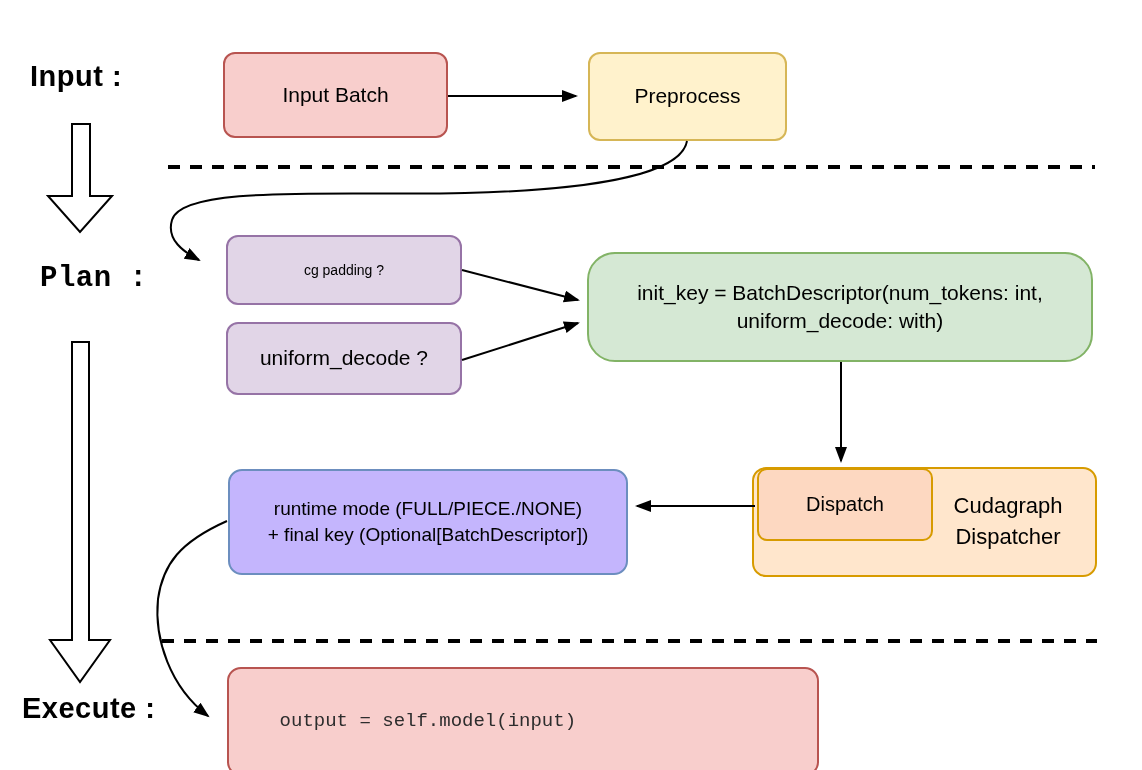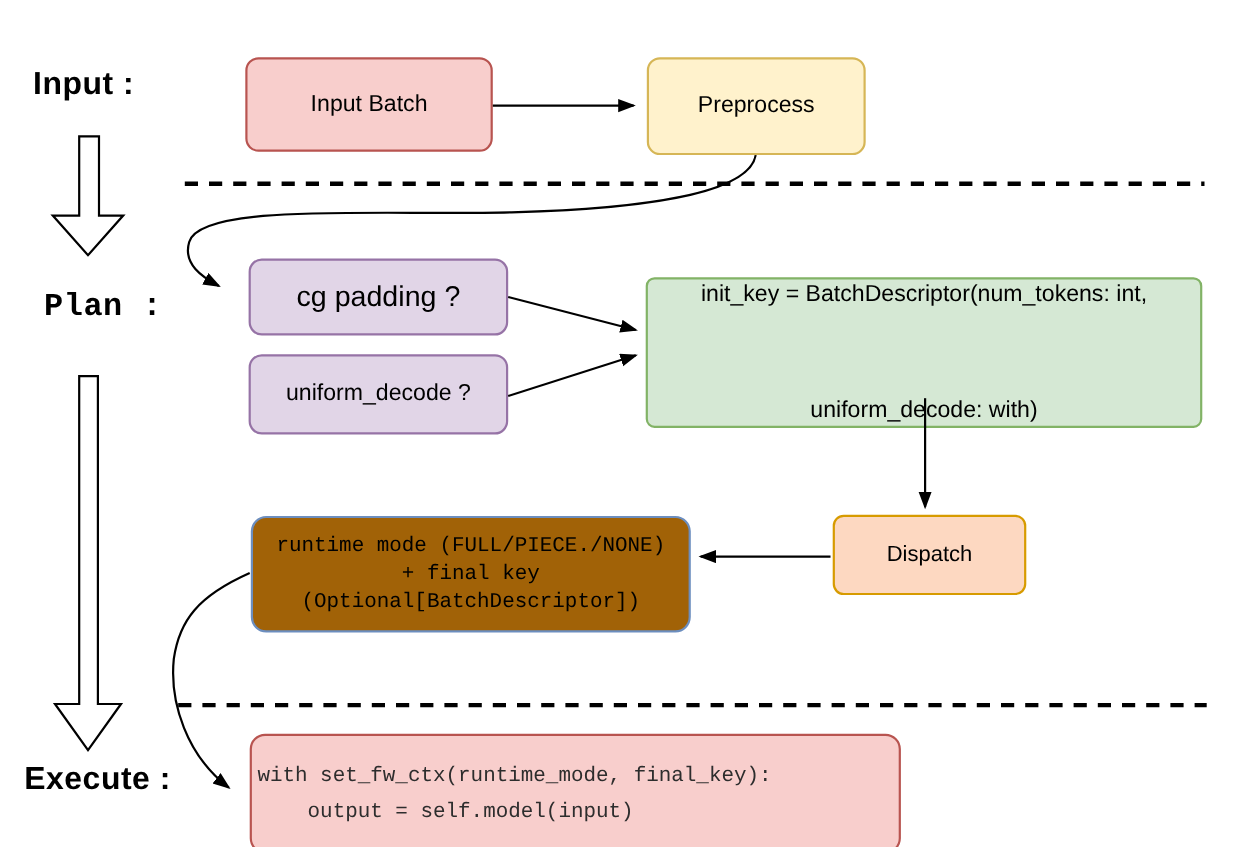--- a/index.html
+++ b/index.html
@@ -31,23 +31,23 @@
     border-radius: 12px;
     display: flex;
     flex-direction: column;
     align-items: center;
     justify-content: center;
     text-align: center;
     line-height: 1.35;
   }
   #node-input-batch    { left: 223px; top: 28px;  width: 225px; height: 86px;  font-size: 21px; }
   #node-preprocess     { left: 588px; top: 28px;  width: 199px; height: 89px;  font-size: 21px; }
-  #node-cg-padding     { left: 226px; top: 211px; width: 236px; height: 70px;  font-size: 26px; }
+  #node-cg-padding     { left: 226px; top: 211px; width: 236px; height: 70px;  font-size: 14px; }
   #node-uniform-decode { left: 226px; top: 298px; width: 236px; height: 73px;  font-size: 21px; }
-  #node-init-key       { left: 587px; top: 228px; width: 506px; height: 137px; font-size: 21px; border-radius: 8px; justify-content: space-between; }
+  #node-init-key       { left: 587px; top: 228px; width: 506px; height: 110px; font-size: 21px; border-radius: 28px; }
   #node-cudagraph      { left: 752px; top: 443px; width: 345px; height: 110px; font-size: 22px; border-radius: 14px; }
   #node-dispatch       { left: 757px; top: 444px; width: 176px; height: 73px;  font-size: 20px; border-radius: 10px; }
   #node-runtime-mode   { left: 228px; top: 445px; width: 400px; height: 106px; font-size: 19px; border-radius: 14px; }
   #node-execute-code   { left: 227px; top: 643px; width: 592px; height: 109px; border-radius: 14px; align-items: flex-start; }
 
   .cudagraph-label {
     position: absolute;
     right: 8px; top: 0; height: 100%; width: 158px;
     display: flex; flex-direction: column;
     align-items: center; justify-content: center;
@@ -96,32 +96,37 @@
 
   <div class="node" id="node-uniform-decode" style="background: rgb(225, 213, 231); border-color: rgb(150, 115, 166);">
     <span>uniform_decode ?</span>
   </div>
 
   <div class="node" id="node-init-key" style="background: rgb(213, 232, 212); border-color: rgb(130, 179, 102);">
     <span>init_key = BatchDescriptor(num_tokens: int,</span>
     <span>uniform_decode: with)</span>
   </div>
 
+  <div class="node" id="node-cudagraph" style="background: rgb(255, 230, 204); border-color: rgb(215, 155, 0);">
+    <div class="cudagraph-label">
+      <span>Cudagraph</span>
+      <span>Dispatcher</span>
+    </div>
+  </div>
 
   <div class="node" id="node-dispatch" style="background: rgb(253, 216, 193); border-color: rgb(215, 155, 0);">
     <span>Dispatch</span>
   </div>
 
-  <div class="node" id="node-runtime-mode" style="background: #a16207; border-color: rgb(108, 142, 191); font-family: Liberation Mono, monospace;">
+  <div class="node" id="node-runtime-mode" style="background: #c4b5fd; border-color: rgb(108, 142, 191);">
     <span>runtime mode (FULL/PIECE./NONE)</span>
     <span>+ final key (Optional[BatchDescriptor])</span>
   </div>
 
   <div class="node" id="node-execute-code" style="background: rgb(248, 206, 204); border-color: rgb(184, 84, 80);">
-    <pre class="code">with set_fw_ctx(runtime_mode, final_key):</pre>
     <pre class="code">    output = self.model(input)</pre>
   </div>
 
   <svg class="connector-layer" width="1142" height="770" viewBox="0 0 1142 770">
     <defs>
       <marker id="ah" markerWidth="10" markerHeight="8" refX="7" refY="3" orient="auto" style="fill: rgb(0, 0, 0);">
         <path d="M0,0 L8,3 L0,6 Z"></path>
       </marker>
     </defs>
 

